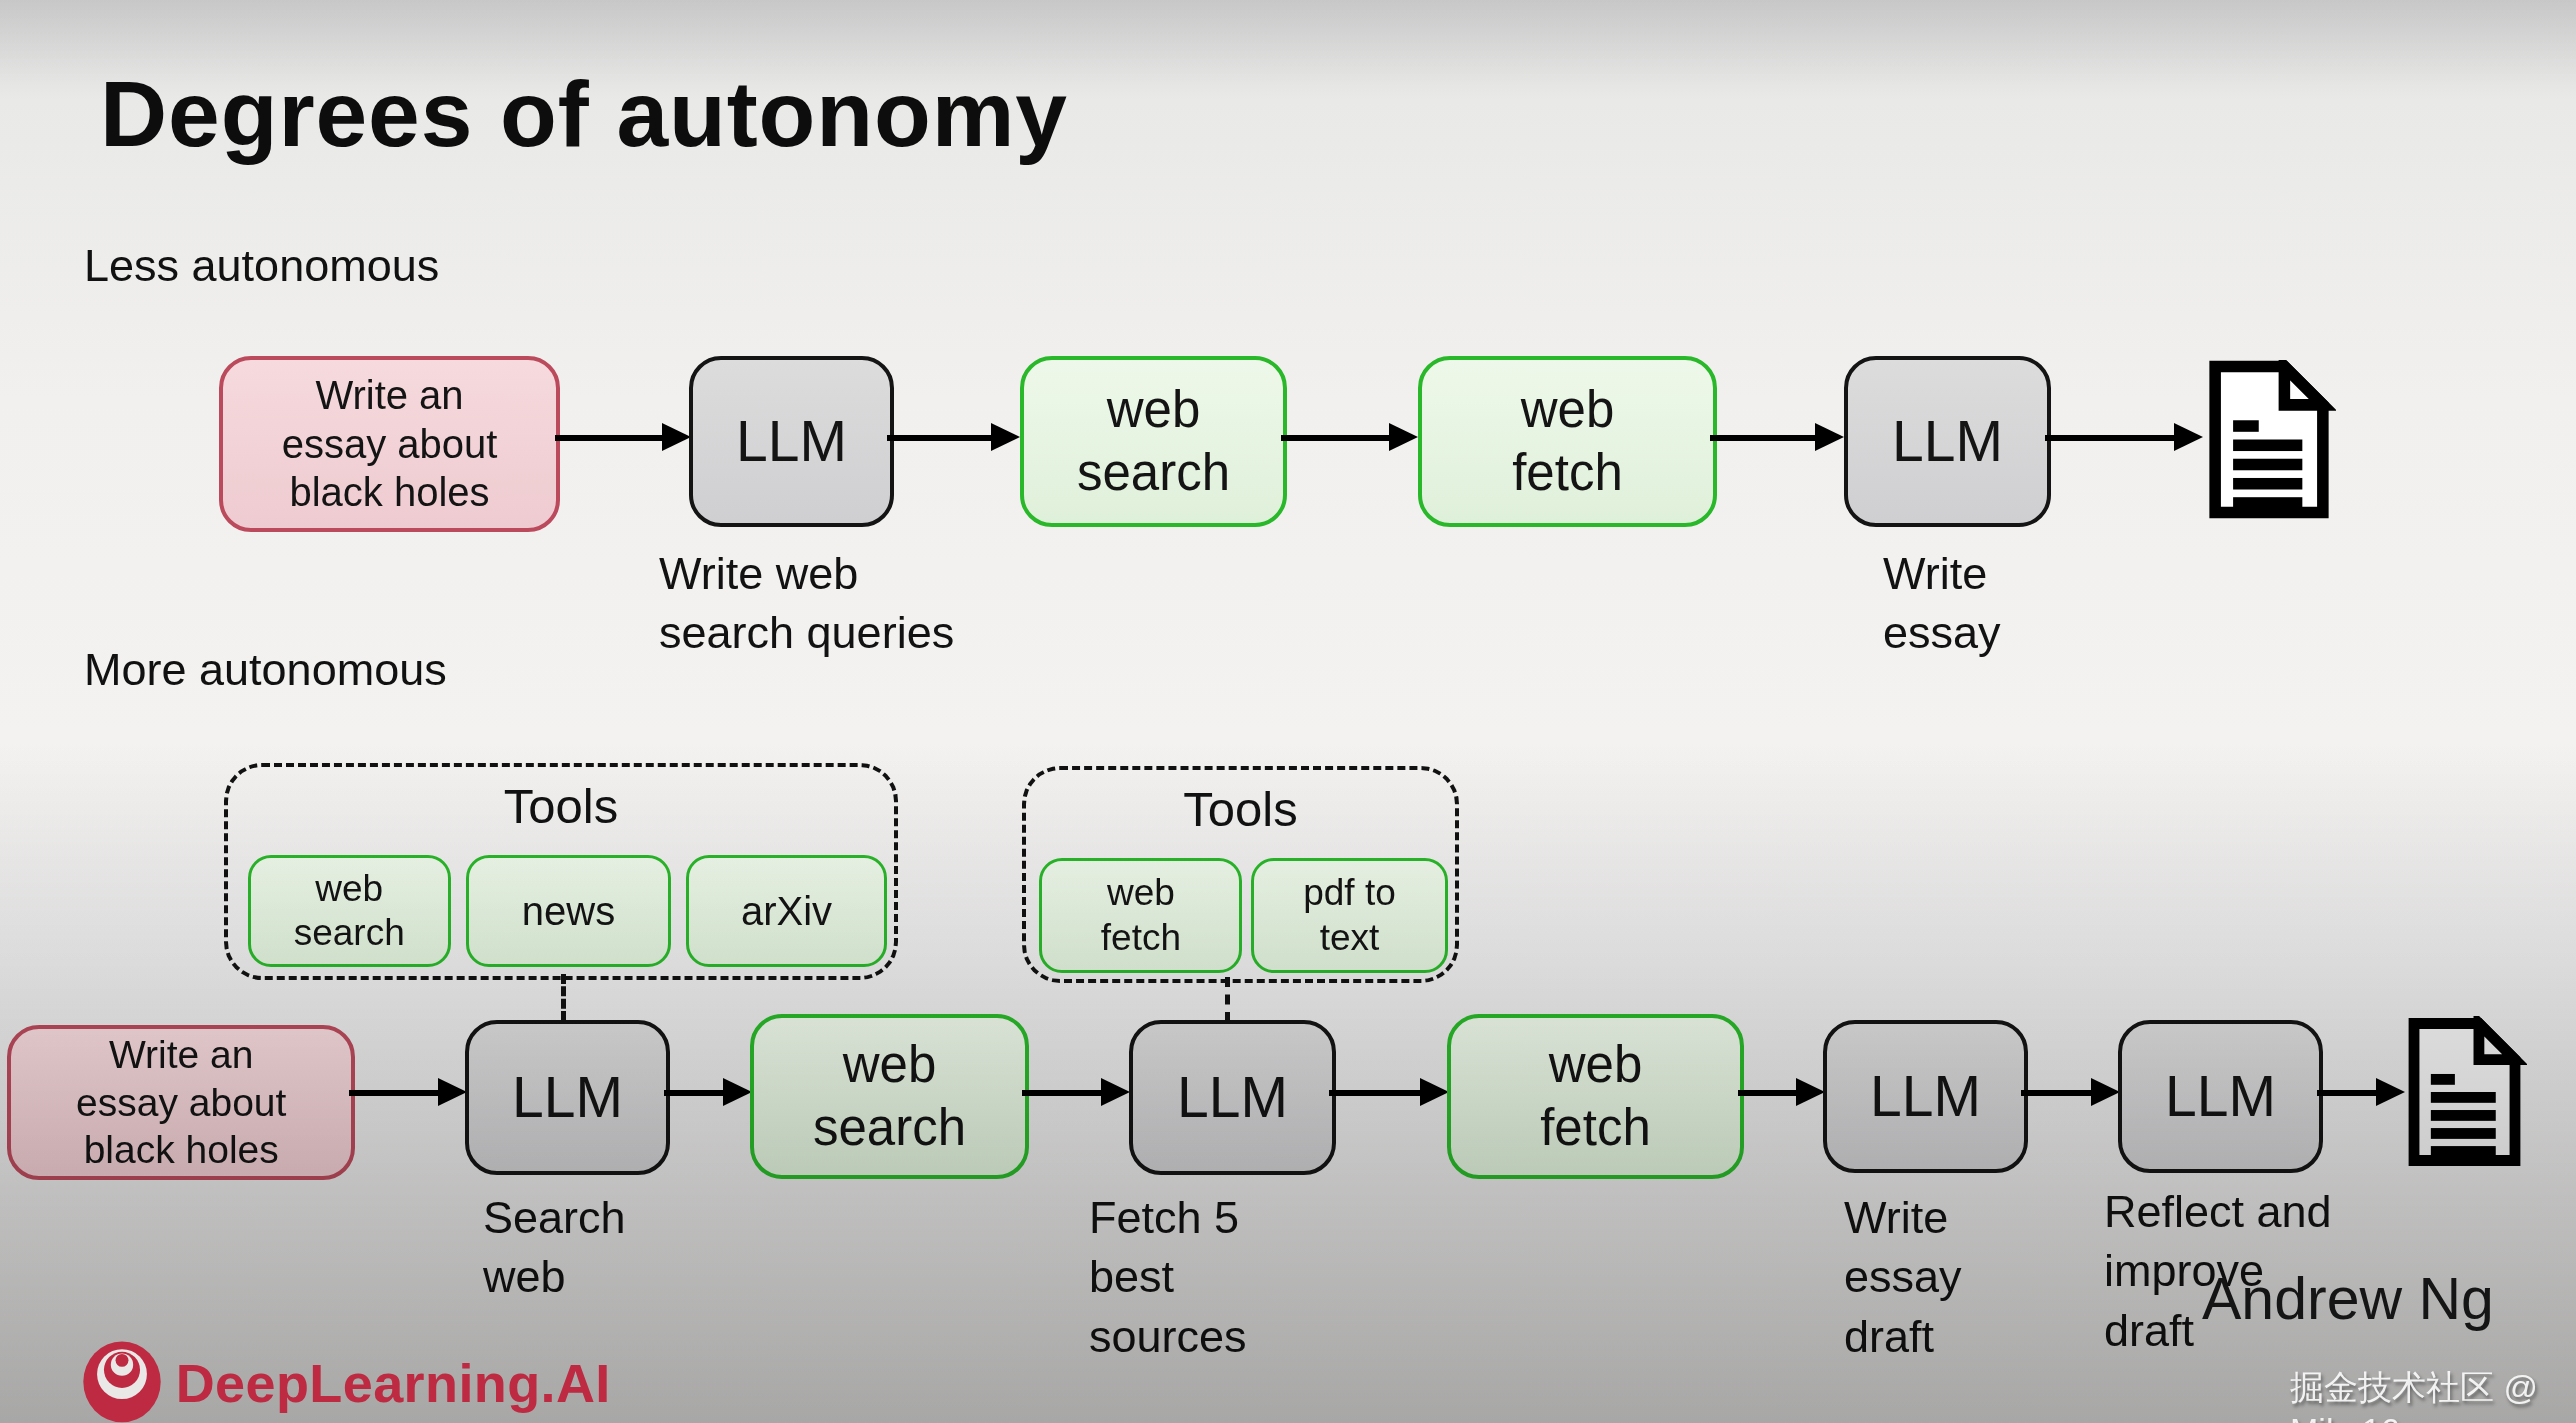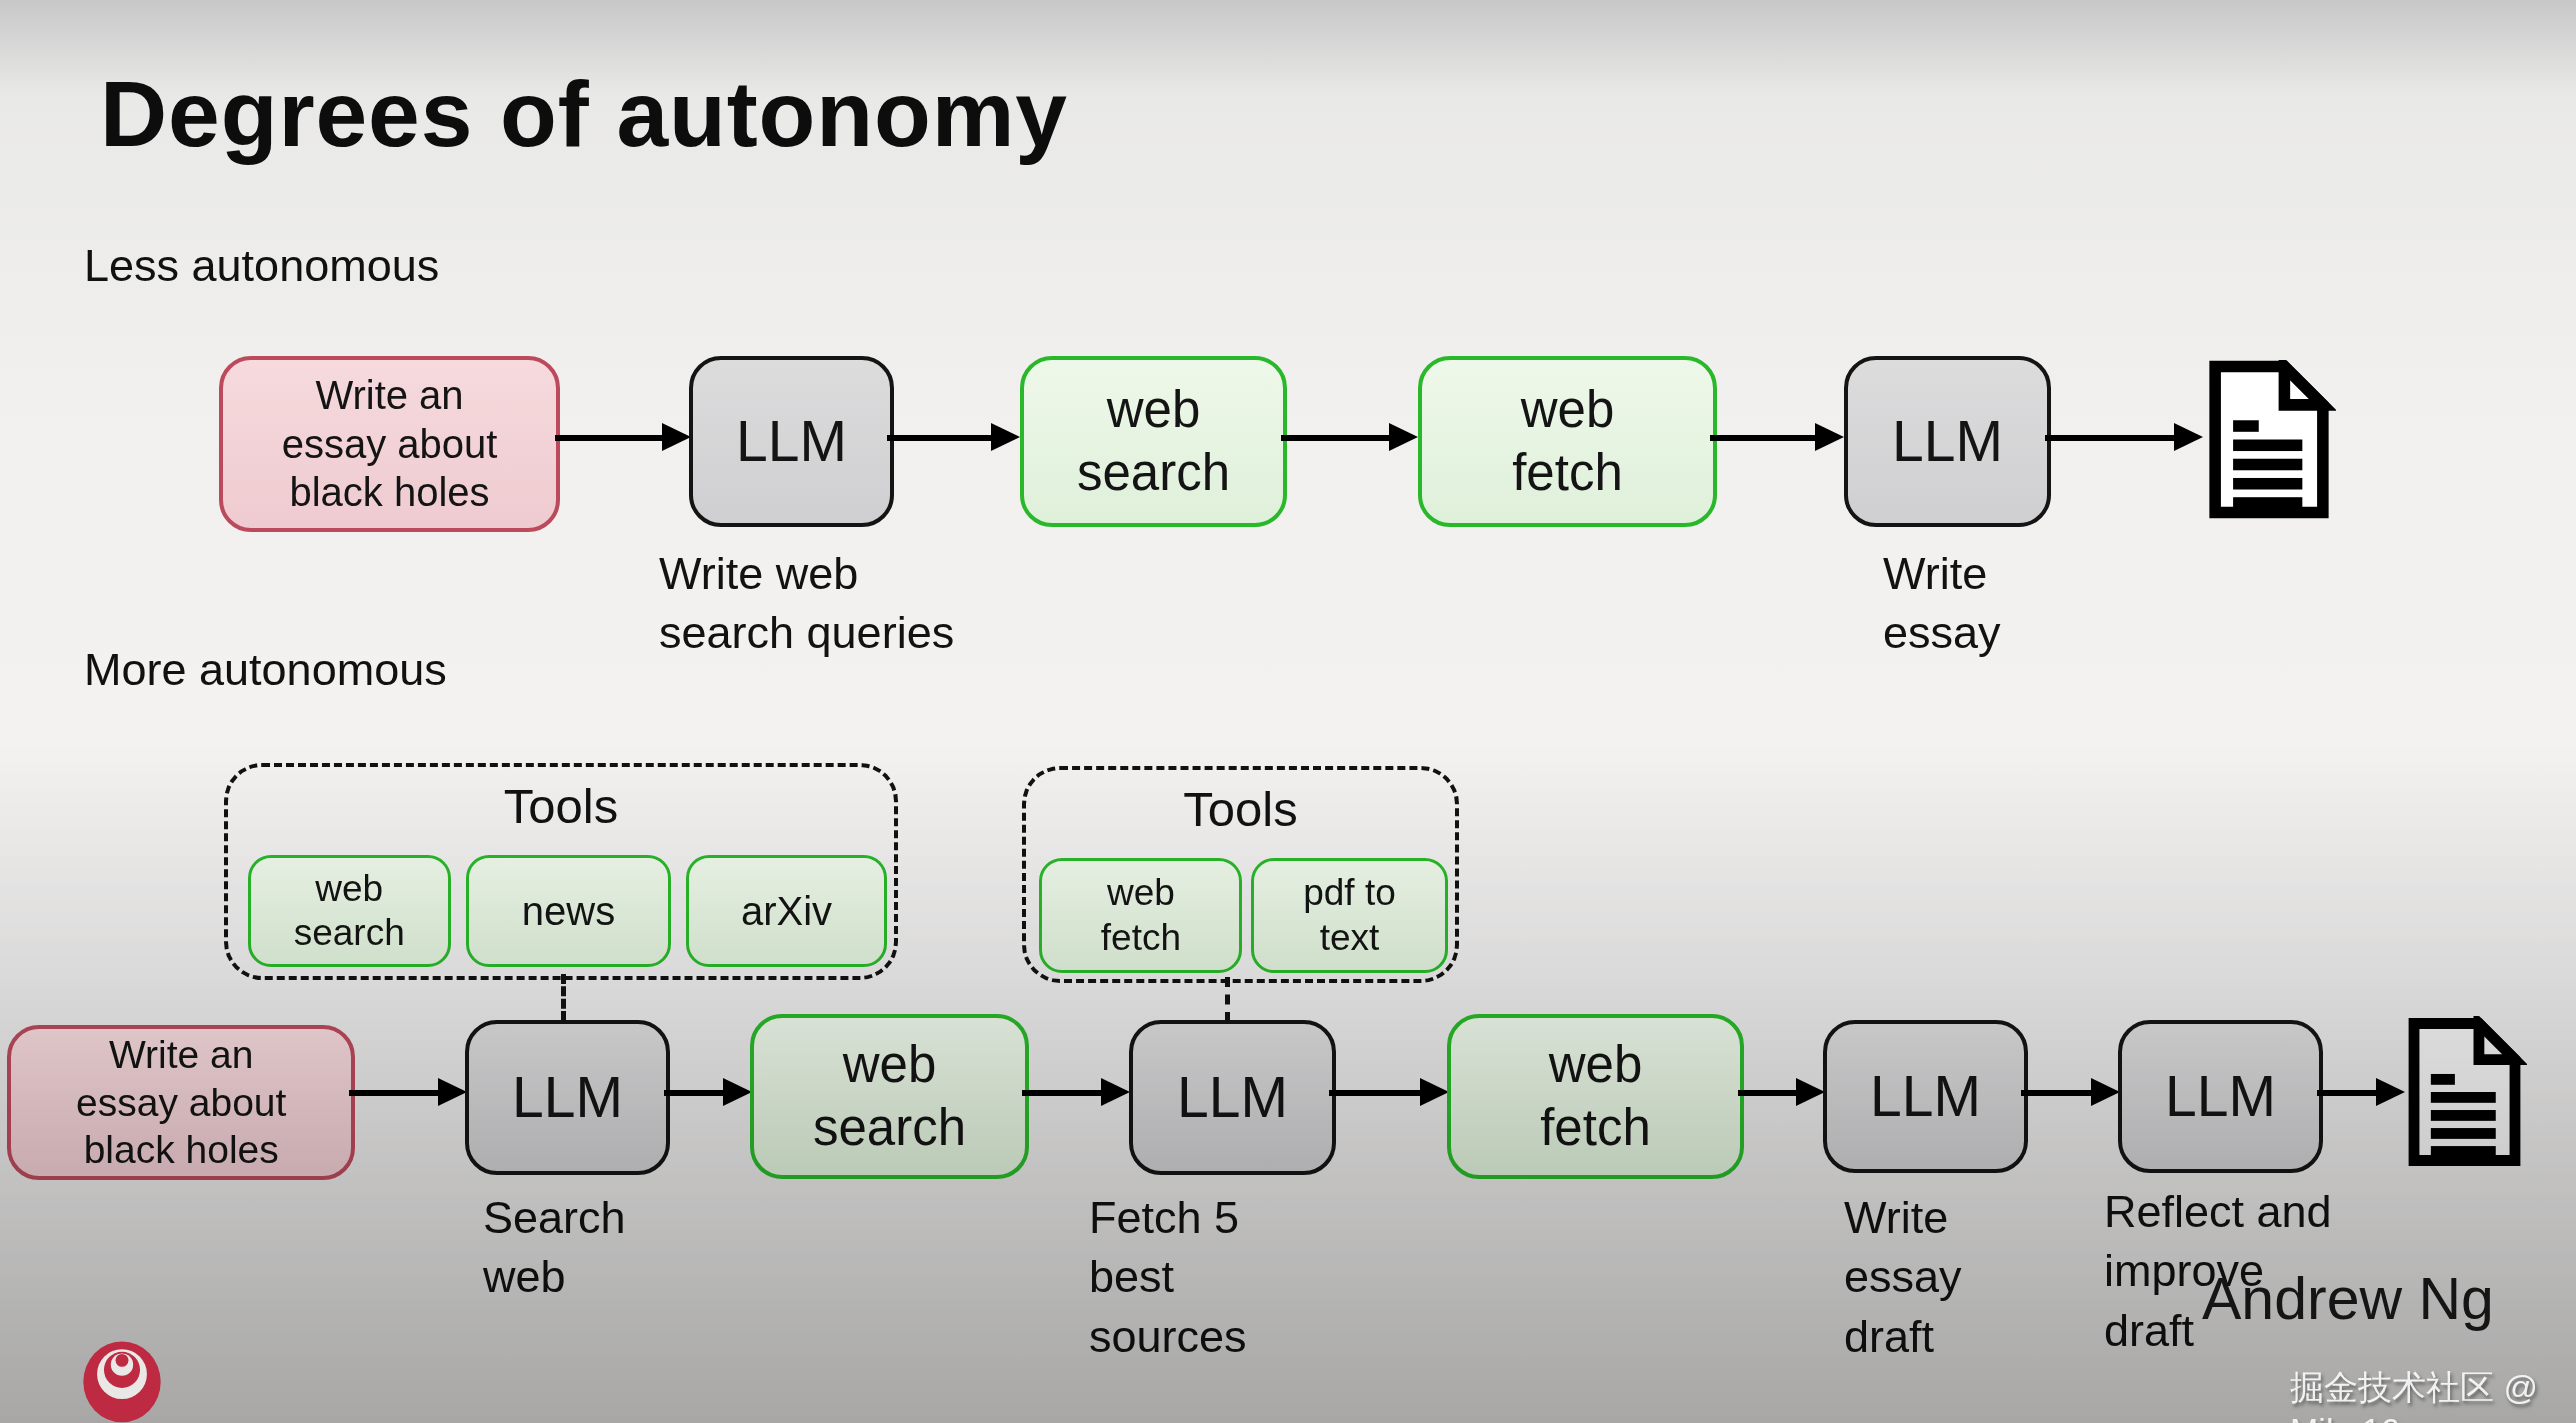--- a/index.html
+++ b/index.html
@@ -171,19 +171,20 @@
   <div class="abs footer brand">
     <span>
       <svg width="86" height="86" viewBox="0 0 100 100">
         <ellipse cx="50" cy="51" rx="45" ry="47" fill="#bd2a41"></ellipse>
         <circle cx="50" cy="42" r="29" fill="#e9e8e7"></circle>
         <circle cx="50" cy="37" r="21" fill="#bd2a41"></circle>
         <circle cx="50" cy="31" r="13" fill="#e9e8e7"></circle>
         <circle cx="50" cy="26" r="7.5" fill="#bd2a41"></circle>
       </svg>
     </span>
+    <span class="brand-text">DeepLearning.AI</span>
   </div>
   <div class="abs footer author">Andrew Ng</div>
   <div class="watermark">掘金技术社区 @ Miku16</div>
 
   <div class="vignette"></div>
 </div>
 
 
 </body></html>

